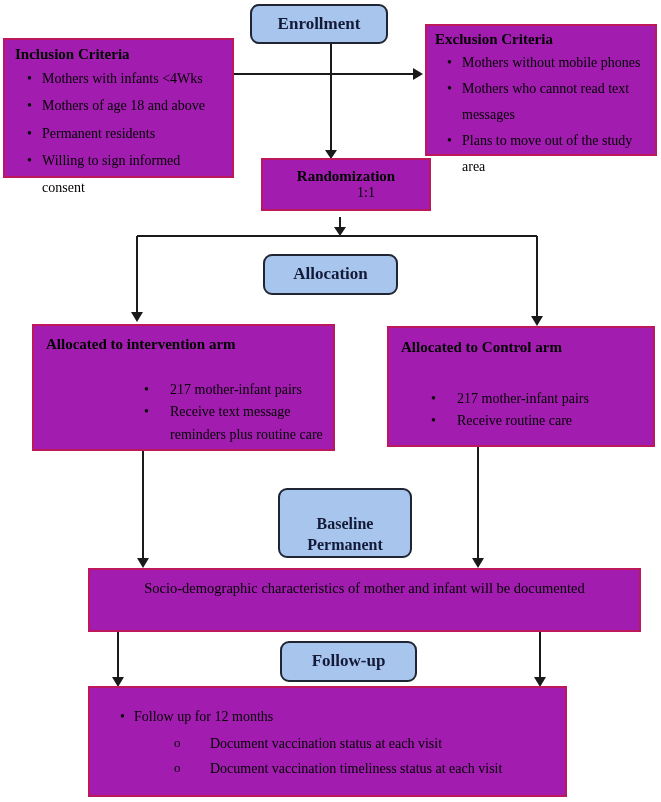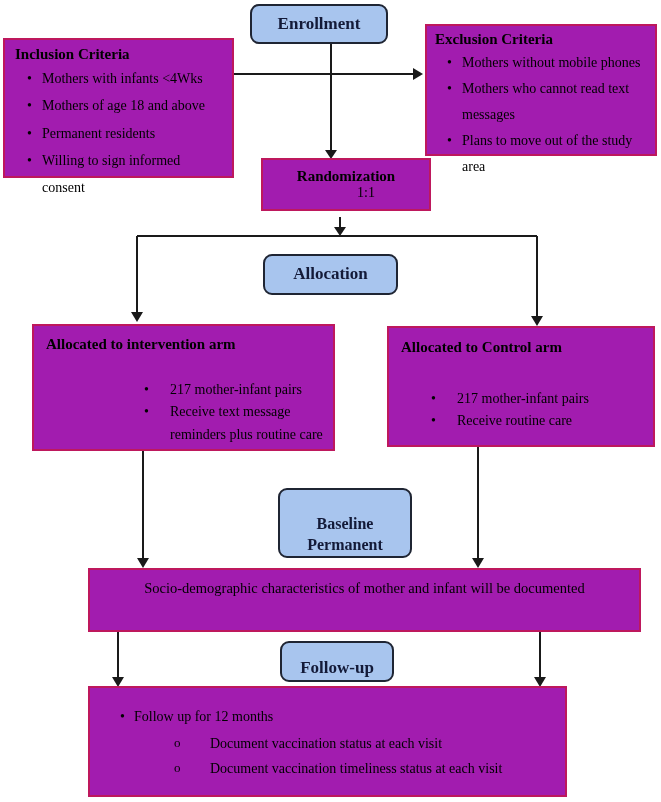--- a/index.html
+++ b/index.html
@@ -14,21 +14,21 @@
   
   .stage{
     position:absolute;z-index:2;background:#a8c5ee;border:2.5px solid #1f2533;
     border-radius:9px;display:flex;flex-direction:column;align-items:center;justify-content:center;
     font-weight:bold;color:#131a38;text-align:center;box-sizing:border-box;
   }
   .stage span{display:block;line-height:1.35;}
   #stage-enrollment{left:250px;top:4px;width:138px;height:40px;font-size:17px;}
   #stage-allocation{left:263px;top:254px;width:135px;height:41px;font-size:17px;}
   #stage-baseline{left:278px;top:488px;width:134px;height:70px;font-size:16px;justify-content:flex-end;}
-  #stage-followup{left:280px;top:641px;width:114px;height:41px;font-size:17px;justify-content:flex-end;}
+  #stage-followup{left:280px;top:641px;width:137px;height:41px;font-size:17px;}
 
   
   .box{
     position:absolute;z-index:2;background:#a21caf;border:2px solid #be185d;
     box-sizing:border-box;font-size:14px;
   }
   .box .title{font-weight:bold;font-size:15px;}
 
   #box-inclusion{left:3px;top:38px;width:231px;height:140px;padding:6px 6px 0 10px;}
   #box-exclusion{left:425px;top:24px;width:232px;height:132px;padding:5px 4px 0 8px;}

